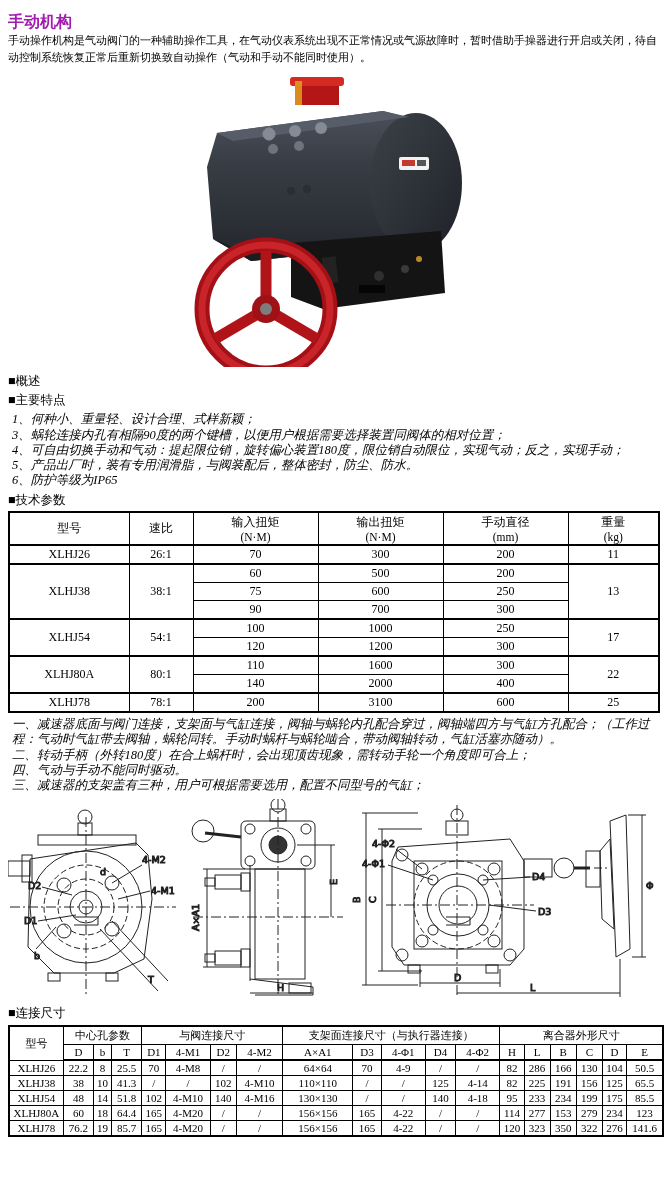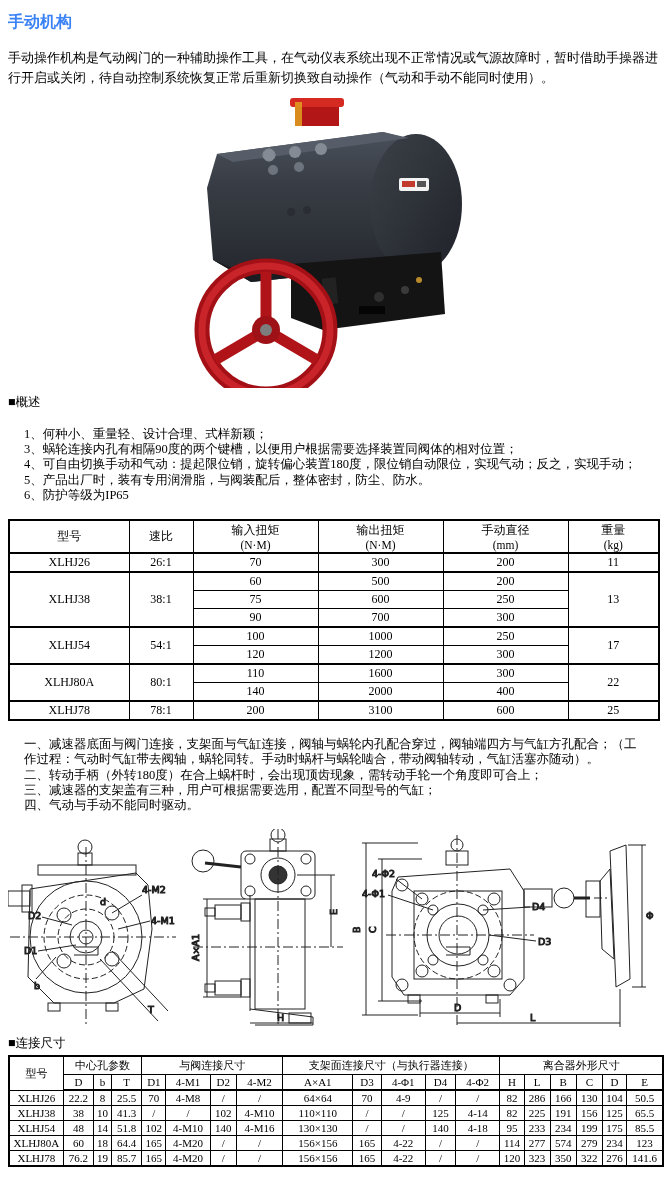--- a/index.html
+++ b/index.html
@@ -1,26 +1,26 @@
 <!DOCTYPE html>
 <html><head>
 <meta charset="utf-8">
 <style>
   html,body { margin:0; padding:0; background:#ffffff; }
   body { width:665px; font-family:"Liberation Serif","DejaVu Serif",serif; color:#000; }
   .page { padding:8px 8px 10px 8px; }
 
-  .title { color:#3b82f6; font-size:16px; font-weight:bold; margin:4px 0 0 0; font-family:"DejaVu Sans","Liberation Sans",sans-serif; }
-  .intro { font-size:13px; line-height:1.55; margin-top:15px; width:650px; }
+  .title { color:#a21caf; font-size:16px; font-weight:bold; margin:4px 0 0 0; font-family:"DejaVu Sans","Liberation Sans",sans-serif; }
+  .intro { font-size:11px; line-height:1.55; width:650px;font-family:Liberation Mono, monospace; }
 
   .figure { width:650px; text-align:center; margin:4px 0 2px 0; }
 
   .sec-label { font-size:12.5px; margin-top:3px; line-height:1.25; }
   .sec-text  { font-size:12.5px; line-height:1.25; }
-  .feat-list, .usage-list { margin:16px; }
+  .feat-list, .usage-list { margin:4px;font-style:italic; }
   .feat-list div, .usage-list div { font-size:12.5px; line-height:1.22; }
 
   table.tech { border-collapse:collapse; width:650px; margin:3px 0 2px 0;
                font-size:12px; border:2px solid #000; table-layout:fixed; }
   table.tech th, table.tech td { border:1px solid #000; text-align:center;
                padding:1px 2px; font-weight:normal; }
   table.tech thead th { border-bottom:2px solid #000; }
   table.tech tr.grp td { border-top:2px solid #000; }
   table.tech .hdr2 { font-size:11.5px; }
 
@@ -100,28 +100,30 @@
         <line x1="93" y1="238" x2="42" y2="268" stroke="#b01318" stroke-width="11"></line>
         <line x1="93" y1="238" x2="144" y2="268" stroke="#b01318" stroke-width="11"></line>
         <circle cx="93" cy="238" r="14" fill="#9e1116"></circle>
         <circle cx="93" cy="238" r="6" fill="#7d7d7d"></circle>
       </g>
     </svg>
   </div>
 
   <div class="sec-label">■概述</div>
 
+  <div class="sec-label">■主要特点</div>
   <div class="feat-list">
     <div>1、何种小、重量轻、设计合理、式样新颖；</div>
     <div>3、蜗轮连接内孔有相隔90度的两个键槽，以便用户根据需要选择装置同阀体的相对位置；</div>
     <div>4、可自由切换手动和气动：提起限位销，旋转偏心装置180度，限位销自动限位，实现气动；反之，实现手动；</div>
     <div>5、产品出厂时，装有专用润滑脂，与阀装配后，整体密封，防尘、防水。</div>
     <div>6、防护等级为IP65</div>
   </div>
 
+  <div class="sec-label">■技术参数</div>
   <table class="tech">
     <colgroup>
       <col style="width:120px">
         <col style="width:64px">
         <col style="width:125px">
       <col style="width:125px">
         <col style="width:125px">
         <col style="width:91px">
     </colgroup>
     <thead>
@@ -206,22 +208,22 @@
         <td>3100</td>
         <td>600</td>
         <td>25</td>
       </tr>
     </tbody>
   </table>
 
   <div class="usage-list">
     <div>一、减速器底面与阀门连接，支架面与气缸连接，阀轴与蜗轮内孔配合穿过，阀轴端四方与气缸方孔配合；（工作过程：气动时气缸带去阀轴，蜗轮同转。手动时蜗杆与蜗轮啮合，带动阀轴转动，气缸活塞亦随动）。</div>
     <div>二、转动手柄（外转180度）在合上蜗杆时，会出现顶齿现象，需转动手轮一个角度即可合上；</div>
+    <div>四、气动与手动不能同时驱动。</div>
     <div>三、减速器的支架盖有三种，用户可根据需要选用，配置不同型号的气缸；</div>
-    <div>四、气动与手动不能同时驱动。</div>
   </div>
 
   <div class="drawings">
     <svg width="656" height="200" viewBox="0 0 656 200" stroke="#222" fill="none" stroke-width="1">
 
       <g>
 
         <line x1="2" y1="108" x2="168" y2="108" stroke-dasharray="10 3 2 3"></line>
         <line x1="78" y1="18" x2="78" y2="196" stroke-dasharray="10 3 2 3"></line>
 
@@ -509,21 +511,21 @@
           <td>4-M20</td>
         <td>/</td>
           <td>/</td>
         <td>156×156</td>
           <td>165</td>
         <td>4-22</td>
           <td>/</td>
         <td>/</td>
           <td>114</td>
         <td>277</td>
-          <td>574</td>
+          <td>153</td>
         <td>279</td>
           <td>234</td>
         <td>123</td>
       </tr>
       <tr>
         <td>XLHJ78</td>
           <td>76.2</td>
         <td>19</td>
           <td>85.7</td>
         <td>165</td>

